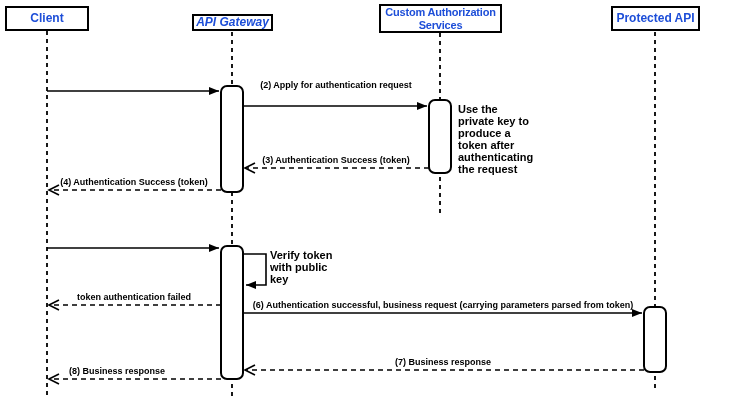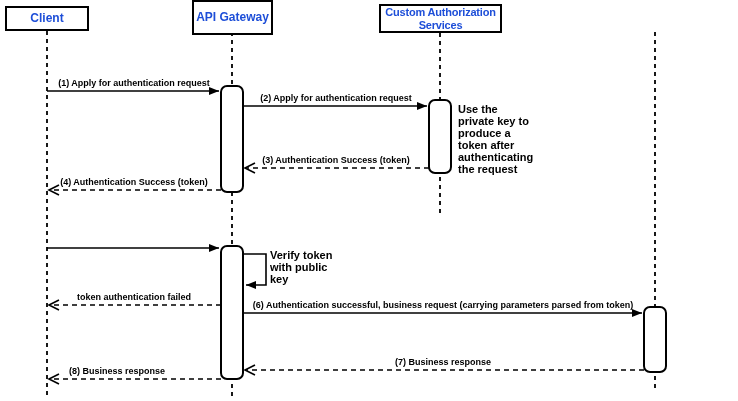--- a/index.html
+++ b/index.html
@@ -66,29 +66,31 @@
     <polyline points="243,254 266,254 266,285 246,285" fill="none" stroke="#000" stroke-width="1.6" marker-end="url(#mF)"></polyline>
     <line x1="221" y1="305" x2="49" y2="305" stroke="#000" stroke-width="1.4" stroke-dasharray="5,4" marker-end="url(#mO)"></line>
     <line x1="243" y1="313" x2="642" y2="313" stroke="#000" stroke-width="1.6" marker-end="url(#mF)"></line>
     <line x1="644" y1="370" x2="245" y2="370" stroke="#000" stroke-width="1.4" stroke-dasharray="5,4" marker-end="url(#mO)"></line>
     <line x1="221" y1="379" x2="49" y2="379" stroke="#000" stroke-width="1.4" stroke-dasharray="5,4" marker-end="url(#mO)"></line>
   </svg>
 
   <div class="pbox" style="left:5px;top:6px;width:84px;height:25px;">
     <span>Client</span>
   </div>
-  <div class="pbox" style="left:192px;top:0;width:81px;height:35px;">
+  <div class="pbox" style="left:192px;top:14px;width:81px;height:17px;font-style:italic;">
     <span>API Gateway</span>
   </div>
   <div class="pbox wrap" style="left:379px;top:4px;width:123px;height:29px;">
     <span>Custom Authorization Services</span>
   </div>
+  <div class="pbox" style="left:611px;top:6px;width:89px;height:25px;">
+    <span>Protected API</span>
+  </div>
 
-  <div class="msg-label" style="left:134px;top:78px;">(1) Apply for authentication request</div>
-  <div class="msg-label" style="left:336px;top:93px;">(2) Apply for authentication request</div>
+  <div class="msg-label" style="left:336px;top:80px;">(2) Apply for authentication request</div>
   <div class="msg-label" style="left:336px;top:155px;">(3) Authentication Success (token)</div>
   <div class="msg-label" style="left:134px;top:177px;">(4) Authentication Success (token)</div>
   <div class="free-label" style="left:270px;top:249px;width:70px;">Verify token with public key</div>
   <div class="msg-label" style="left:134px;top:292px;">token authentication failed</div>
   <div class="msg-label" style="left:443px;top:300px;">(6) Authentication successful, business request (carrying parameters parsed from token)</div>
   <div class="msg-label" style="left:443px;top:357px;">(7) Business response</div>
   <div class="msg-label" style="left:117px;top:366px;">(8) Business response</div>
 
   <div class="free-label" style="left:458px;top:103px;width:78px;">Use the private key to produce a token after authenticating the request</div>
 

